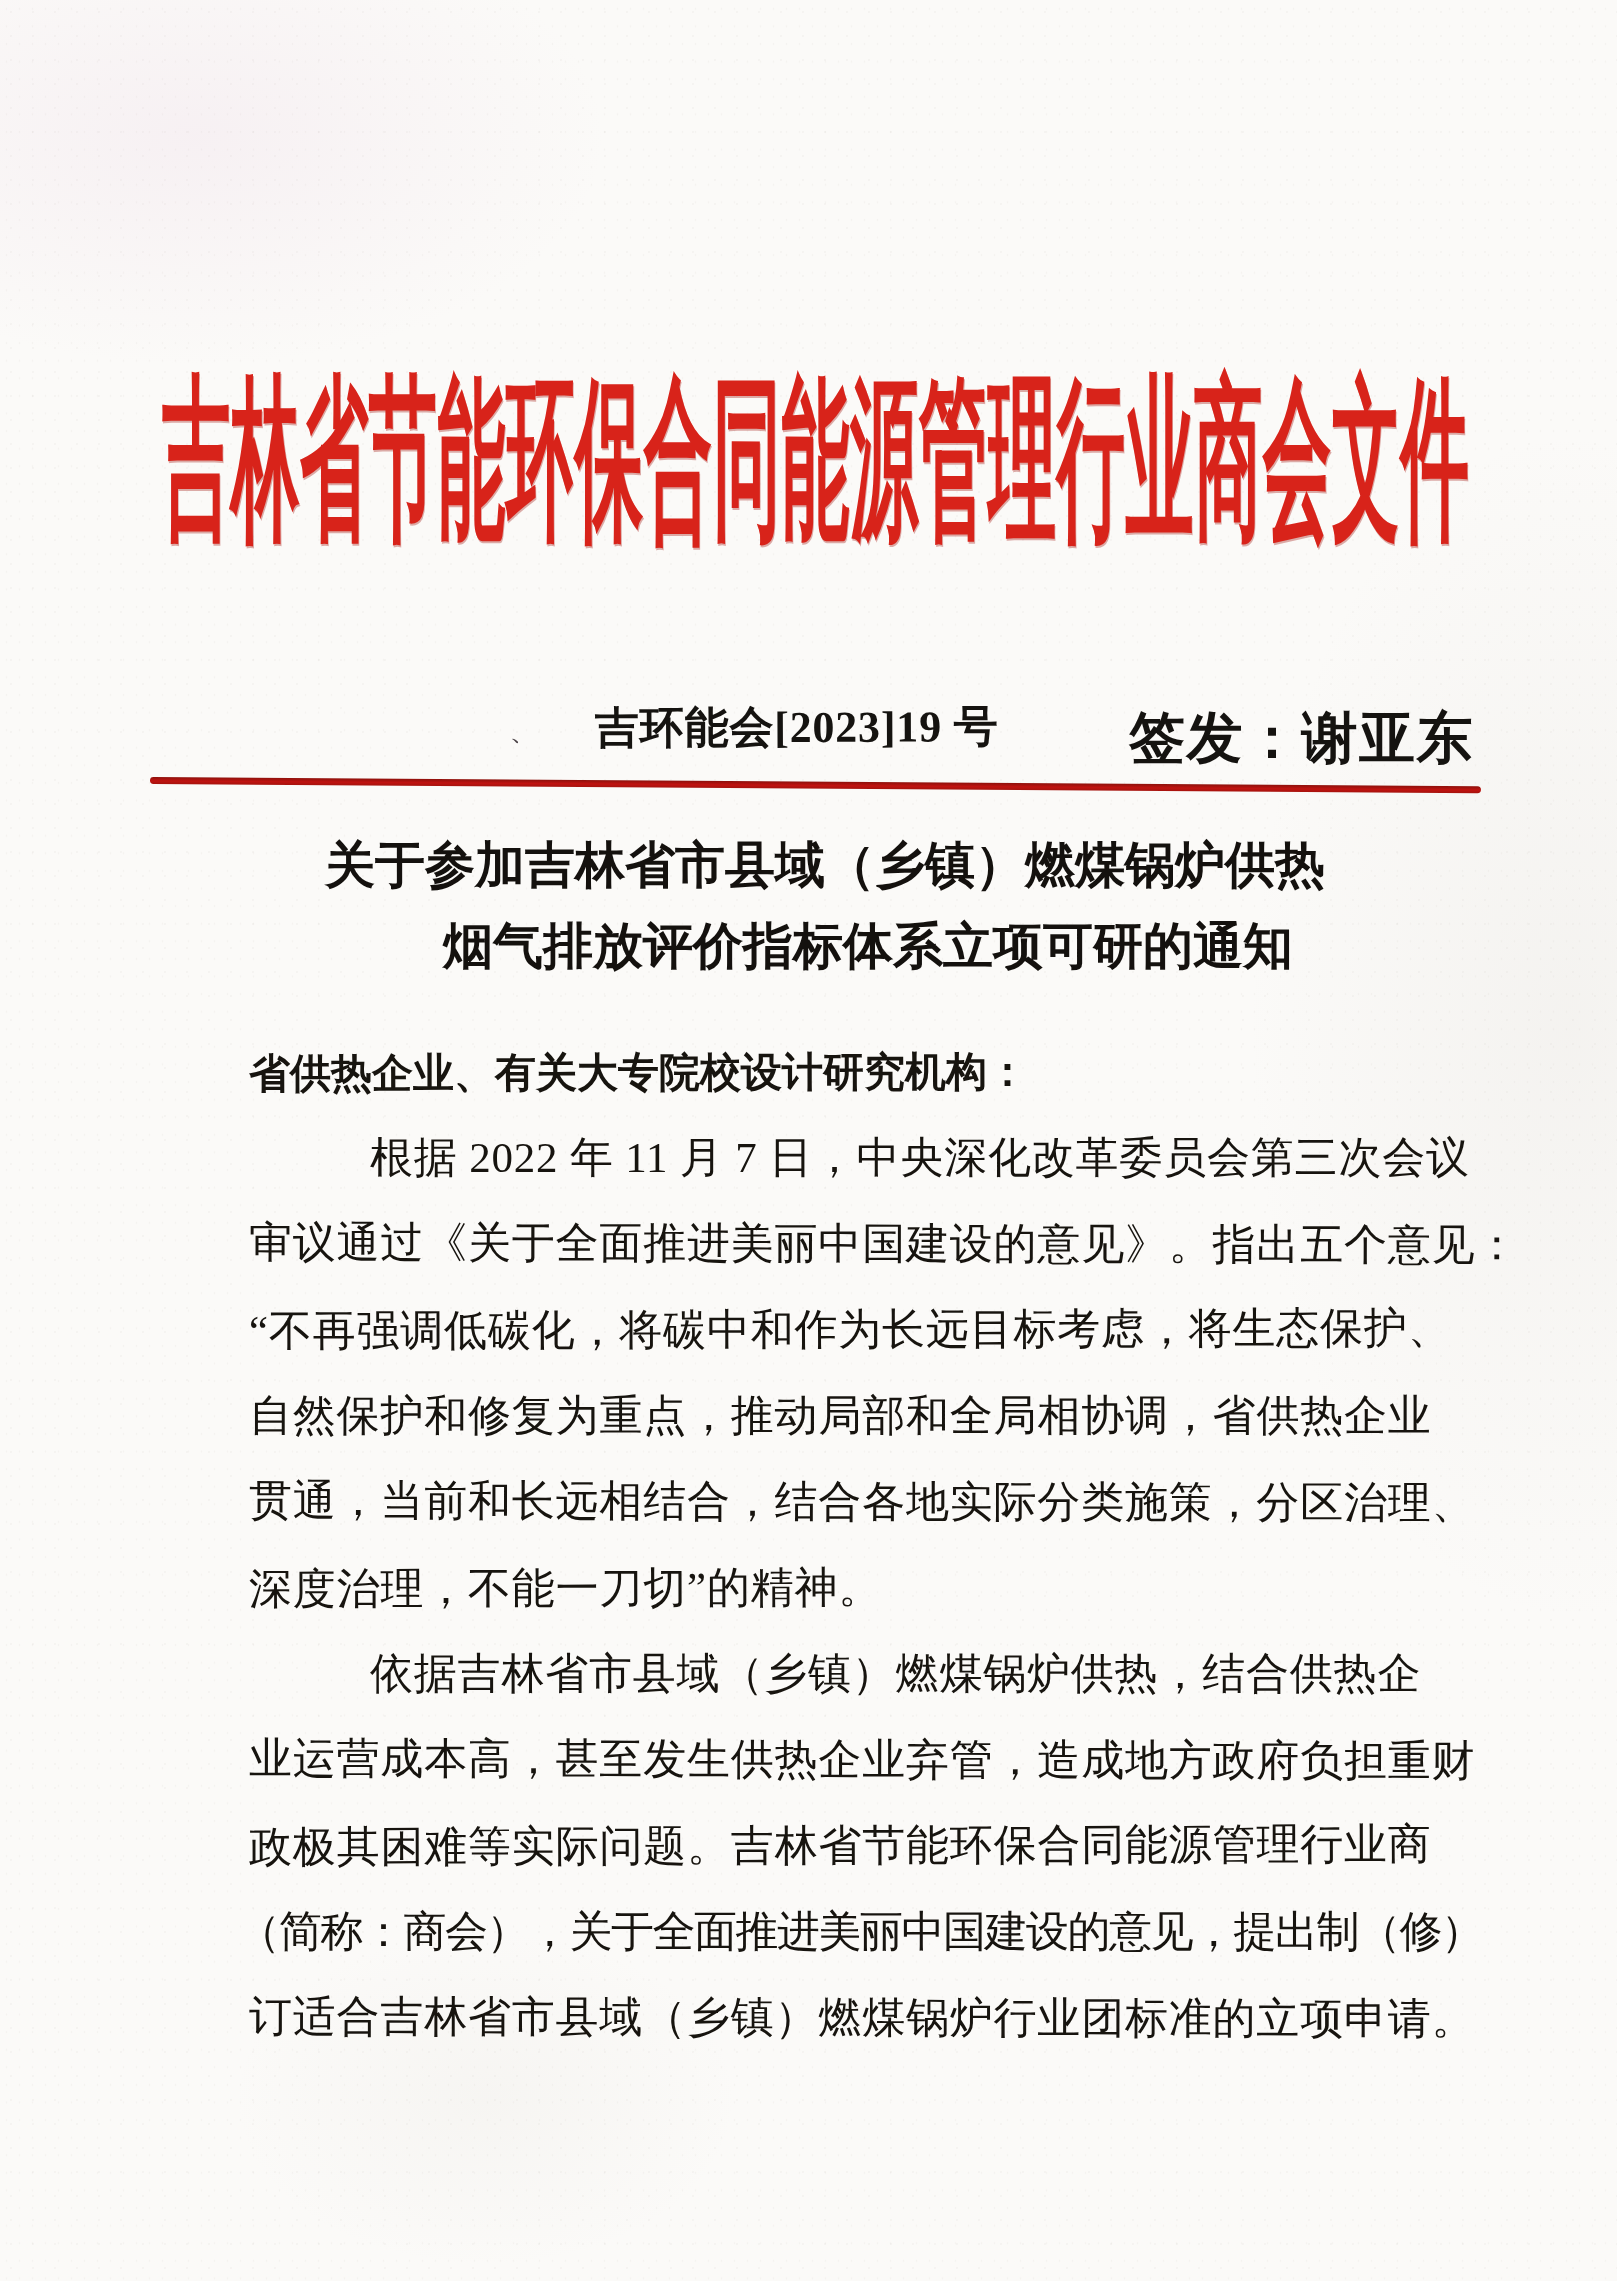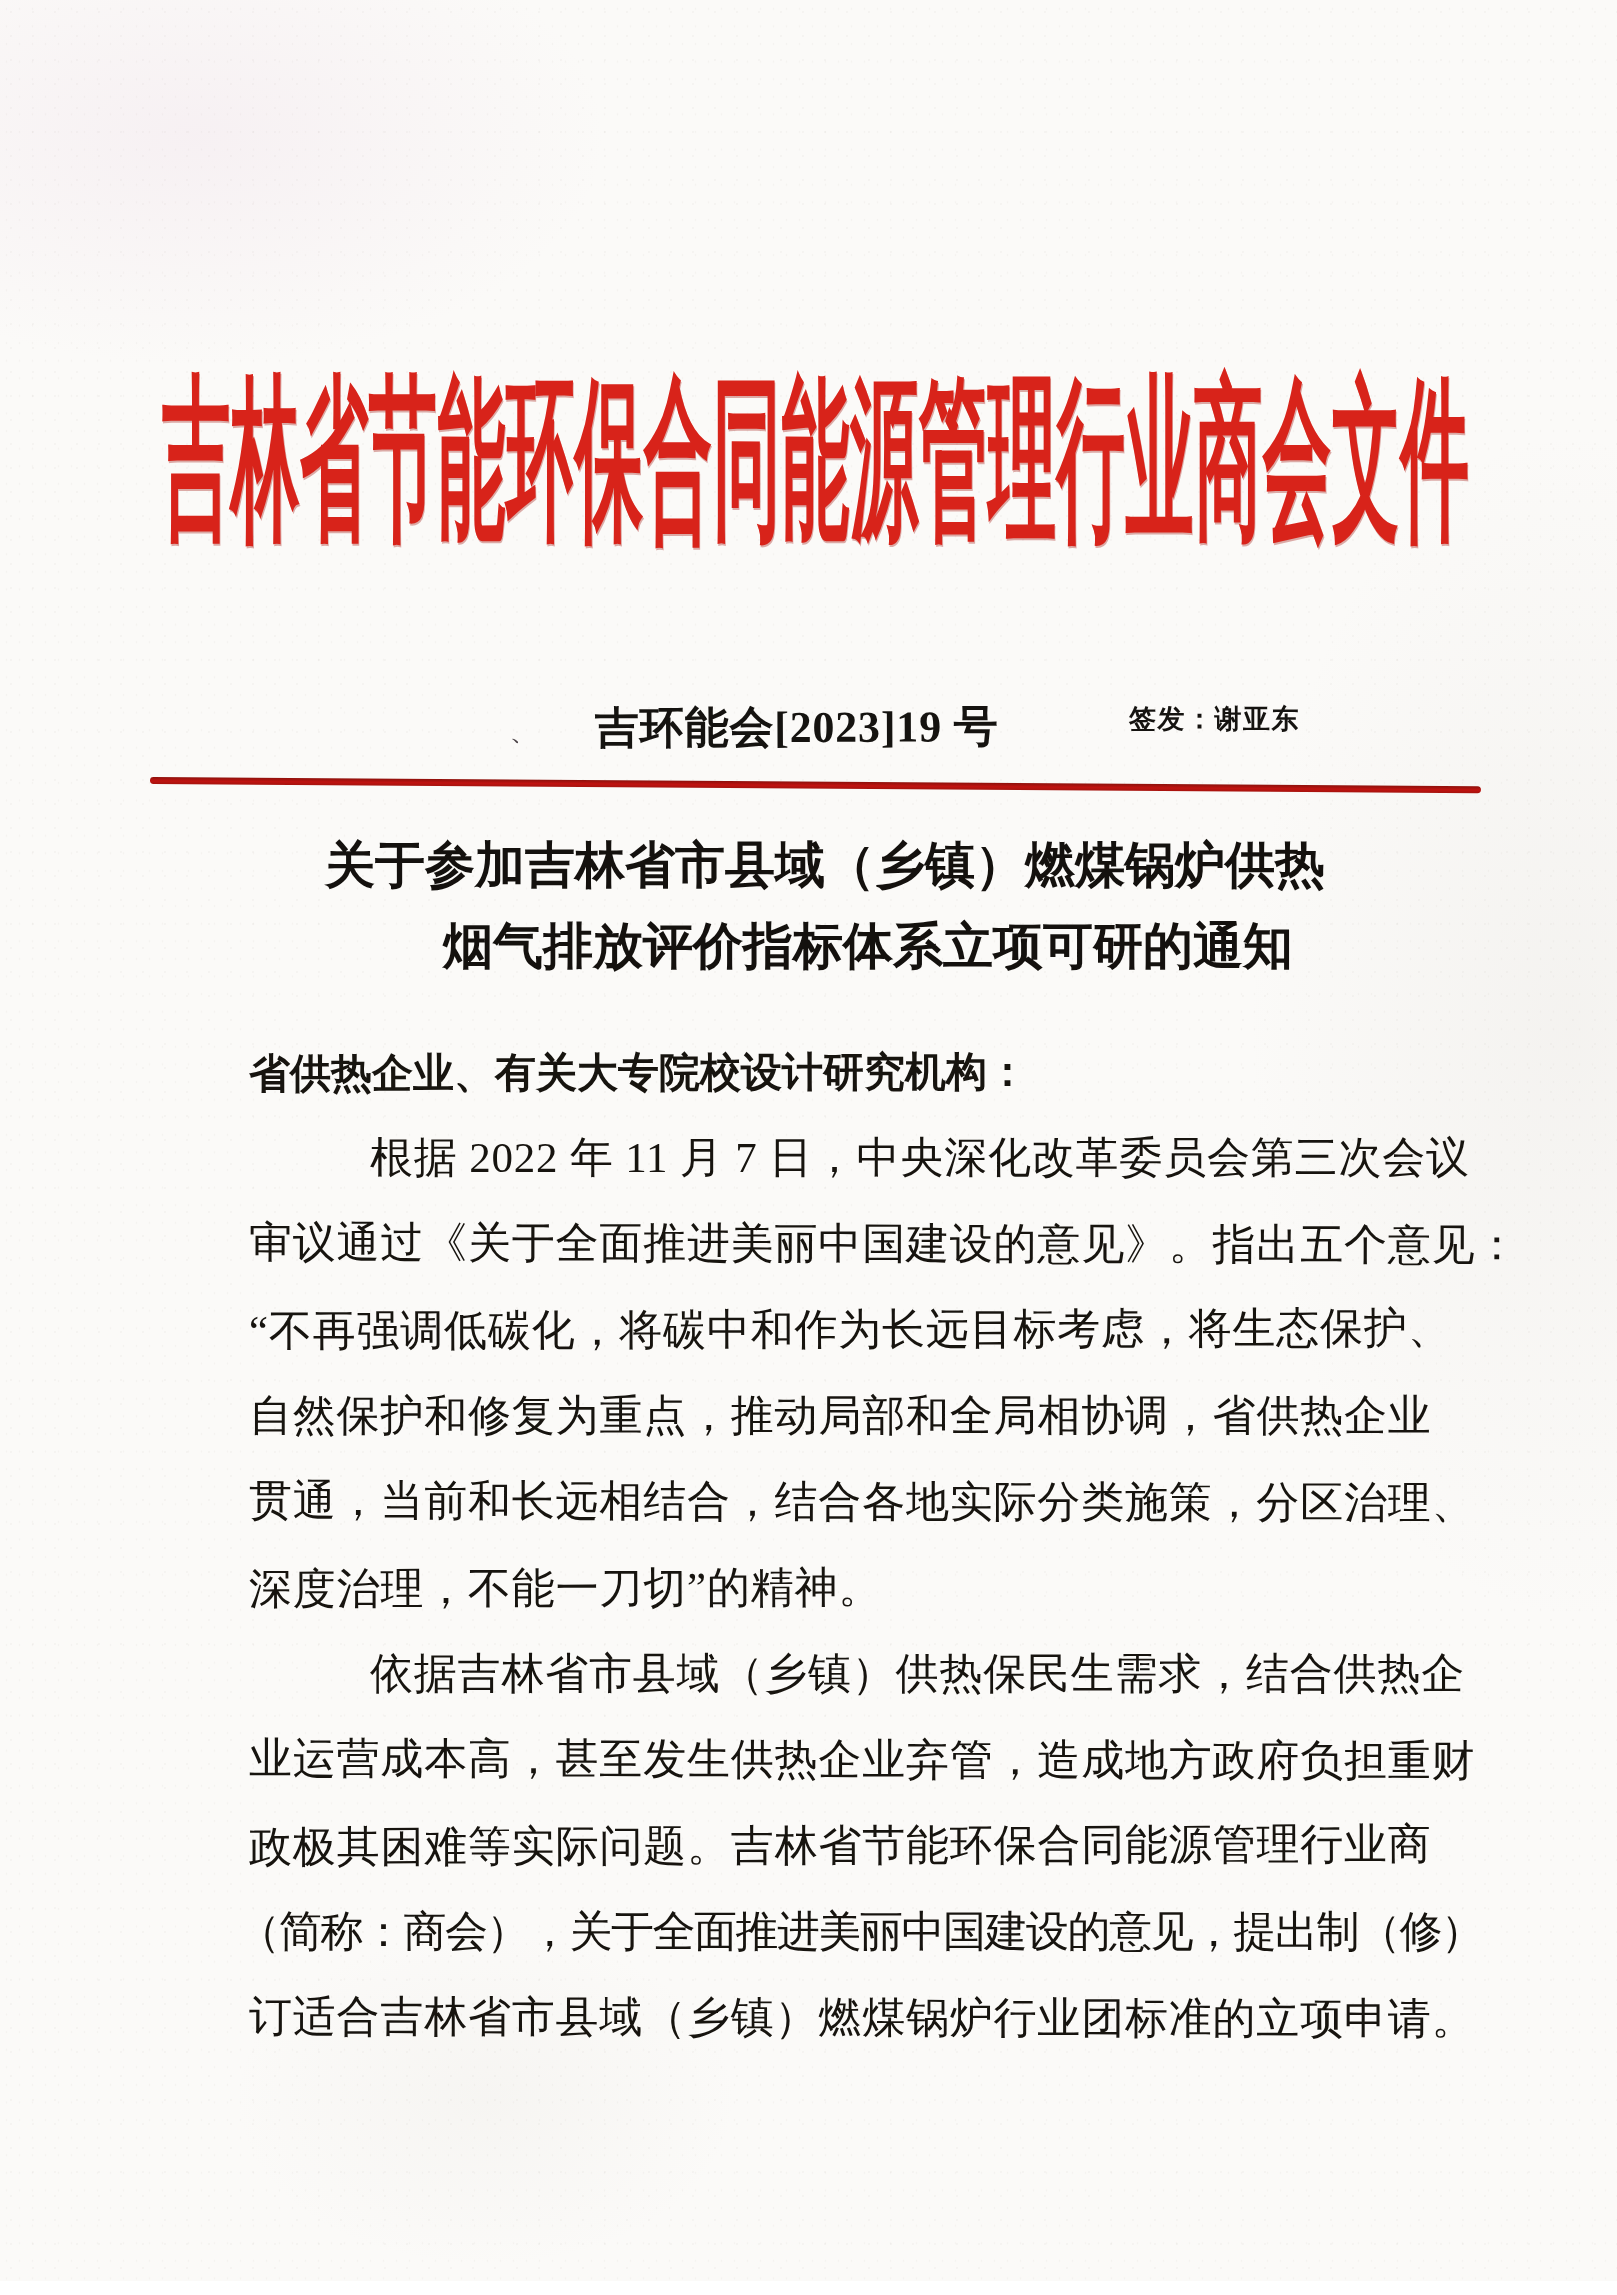--- a/index.html
+++ b/index.html
@@ -35,21 +35,21 @@
     font-size:26px;color:#4a4246;transform:rotate(-12deg);
   }
   .docnum{
     position:absolute;top:698px;left:595px;
     font-size:44px;font-weight:bold;color:#151310;
     letter-spacing:0.8px;white-space:nowrap;
     transform:rotate(-0.25deg);
   }
   .issuer{
     position:absolute;top:701px;left:1129px;
-    font-size:27px;font-weight:bold;color:#151310;
+    font-size:56px;font-weight:bold;color:#151310;
     letter-spacing:1.5px;white-space:nowrap;text-align:center;
   }
   .red-rule{
     position:absolute;top:777px;left:150px;width:1331px;height:6.9px;
     background:linear-gradient(to bottom,#8e110c,var(--rule-red,#c01310) 55%,#a5130e);
     border-radius:3.8px;
     transform:rotate(0.4deg);transform-origin:left center;
   }
   .doc-title{
     position:absolute;top:825px;left:12px;right:0;
@@ -96,21 +96,21 @@
   <div class="body-text">
     <div class="line salutation r1">省供热企业、有关大专院校设计研究机构：</div>
 
     <div class="line indent">根据 2022 年 11 月 7 日，中央深化改革委员会第三次会议</div>
     <div class="line r2">审议通过《关于全面推进美丽中国建设的意见》。指出五个意见：</div>
     <div class="line r1">“不再强调低碳化，将碳中和作为长远目标考虑，将生态保护、</div>
     <div class="line">自然保护和修复为重点，推动局部和全局相协调，省供热企业</div>
     <div class="line r2">贯通，当前和长远相结合，结合各地实际分类施策，分区治理、</div>
     <div class="line r1">深度治理，不能一刀切”的精神。</div>
 
-    <div class="line indent">依据吉林省市县域（乡镇）供热保民生需求，结合供热企</div>
+    <div class="line indent">依据吉林省市县域（乡镇）燃煤锅炉供热，结合供热企</div>
     <div class="line r2">业运营成本高，甚至发生供热企业弃管，造成地方政府负担重财</div>
     <div class="line r1">政极其困难等实际问题。吉林省节能环保合同能源管理行业商</div>
     <div class="line tight">（简称：商会），关于全面推进美丽中国建设的意见，提出制（修）</div>
     <div class="line r2">订适合吉林省市县域（乡镇）燃煤锅炉行业团标准的立项申请。</div>
   </div>
 
 </div>
 
 
 </body></html>

